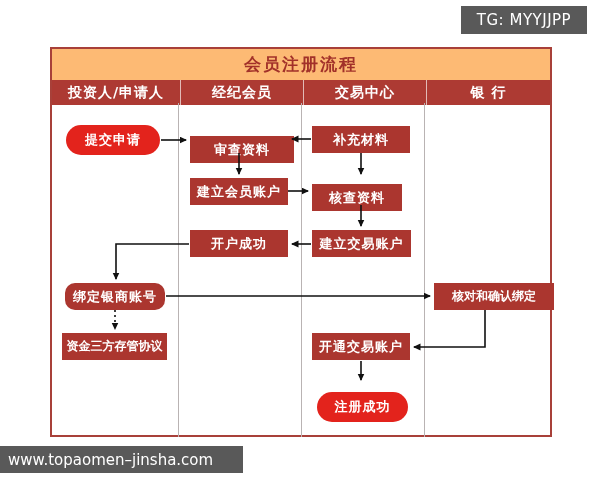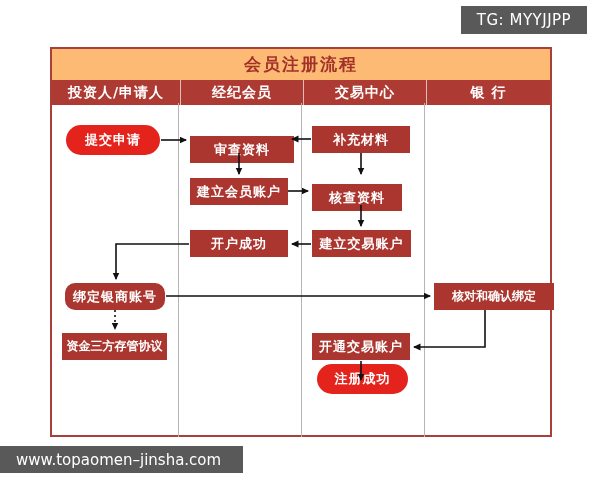--- a/index.html
+++ b/index.html
@@ -12,21 +12,21 @@
   .tg-badge{
     position:absolute;left:461px;top:6px;width:126px;height:28px;
     background:#595959;color:#ffffff;font-size:15px;
     display:flex;align-items:center;justify-content:center;
     letter-spacing:.5px;
   }
   
   .url-bar{
     position:absolute;left:0;top:446px;width:243px;height:27px;
     background:#595959;color:#ffffff;font-size:15px;
-    display:flex;align-items:center;padding-left:16px;box-sizing:border-box;
+    display:flex;align-items:center;padding-left:8px;box-sizing:border-box;
   }
   
   .frame{
     position:absolute;left:50px;top:47px;width:502px;height:390px;
     border:2px solid #a84039;box-sizing:border-box;background:#ffffff;
   }
   .title-row{
     height:31px;display:flex;align-items:center;justify-content:center;
     color:#a23129;font-weight:bold;font-size:17px;letter-spacing:2px;
     background:#fdba74;
@@ -92,21 +92,21 @@
 <div class="node rect" style="left:312px;top:230px;width:99px;">建立交易账户</div>
 
 <div class="node rect" style="left:65px;top:283px;width:100px;border-radius:10px;">绑定银商账号</div>
 
 <div class="node rect small-text" style="left:434px;top:283px;width:120px;">核对和确认绑定</div>
 
 <div class="node rect small-text" style="left:62px;top:333px;width:105px;">资金三方存管协议</div>
 
 <div class="node rect" style="left:312px;top:333px;width:98px;">开通交易账户</div>
 
-<div class="node pill" style="left:317px;top:364px;width:91px;">注册成功</div>
+<div class="node pill" style="left:317px;top:392px;width:91px;">注册成功</div>
 
 <svg class="arrows" viewBox="0 0 600 480" xmlns="http://www.w3.org/2000/svg">
   <defs>
     <marker id="ah" markerWidth="9" markerHeight="8" refX="6.5" refY="3.5" orient="auto" markerUnits="userSpaceOnUse">
       <path d="M0,0 L7.5,3.5 L0,7 Z" fill="#111111"></path>
     </marker>
   </defs>
   <g stroke="#111111" stroke-width="1.6" fill="none">
 
     <line x1="161" y1="140" x2="186" y2="140" marker-end="url(#ah)"></line>

